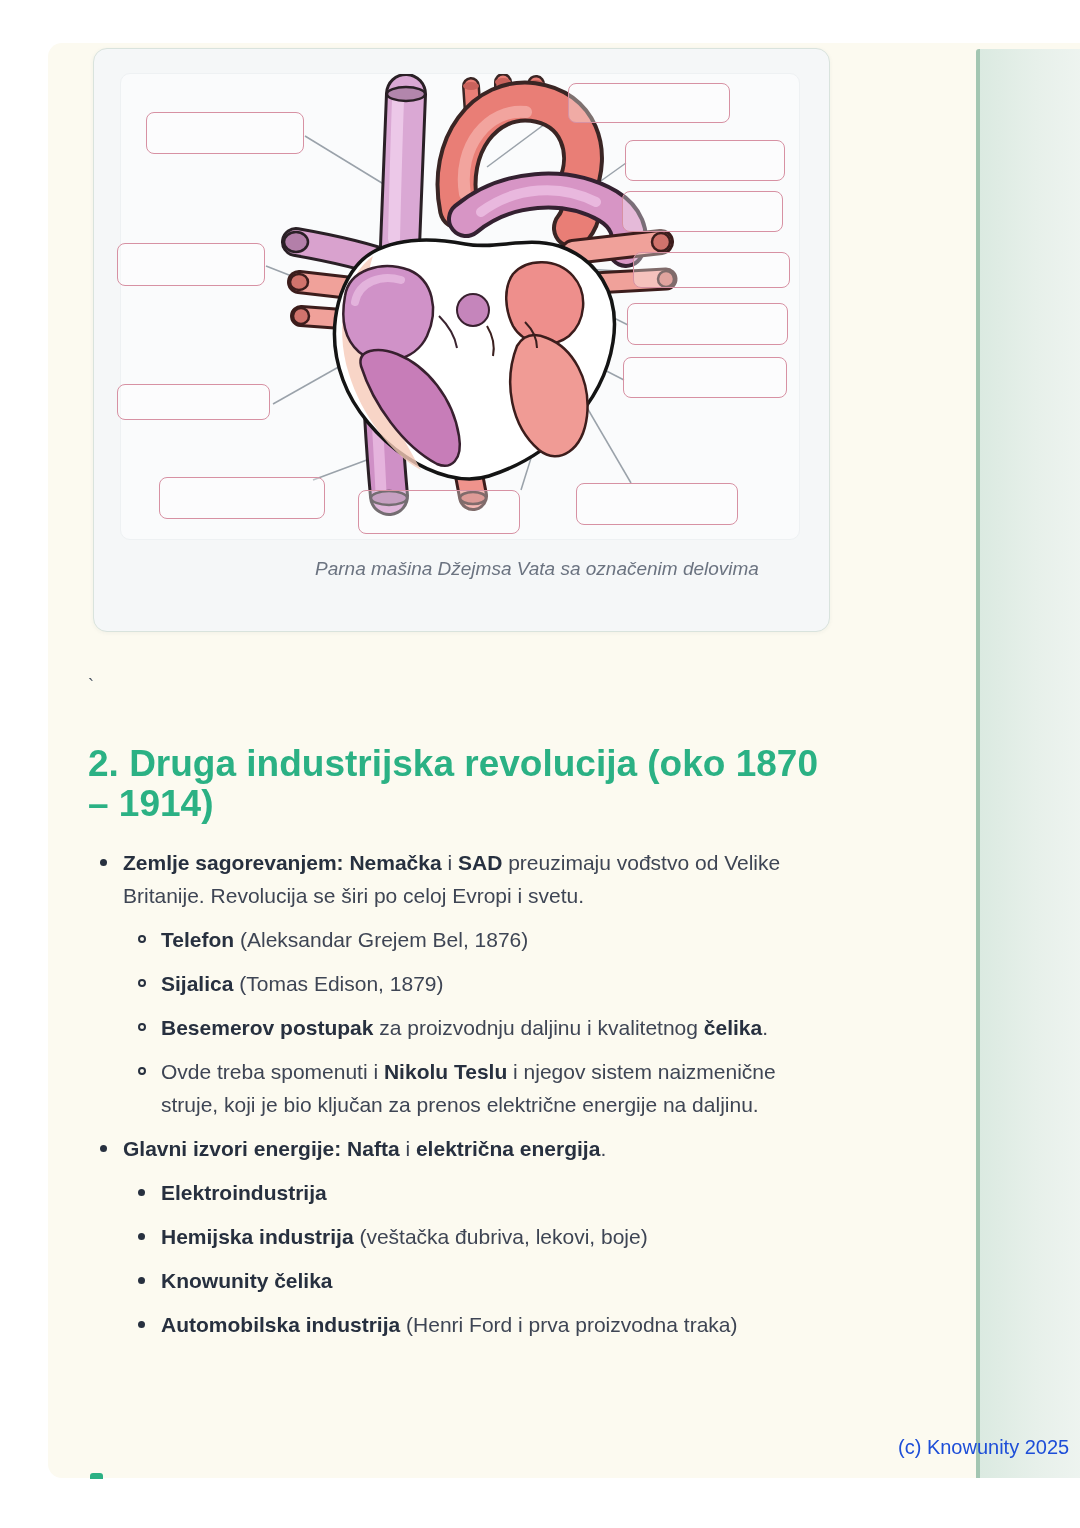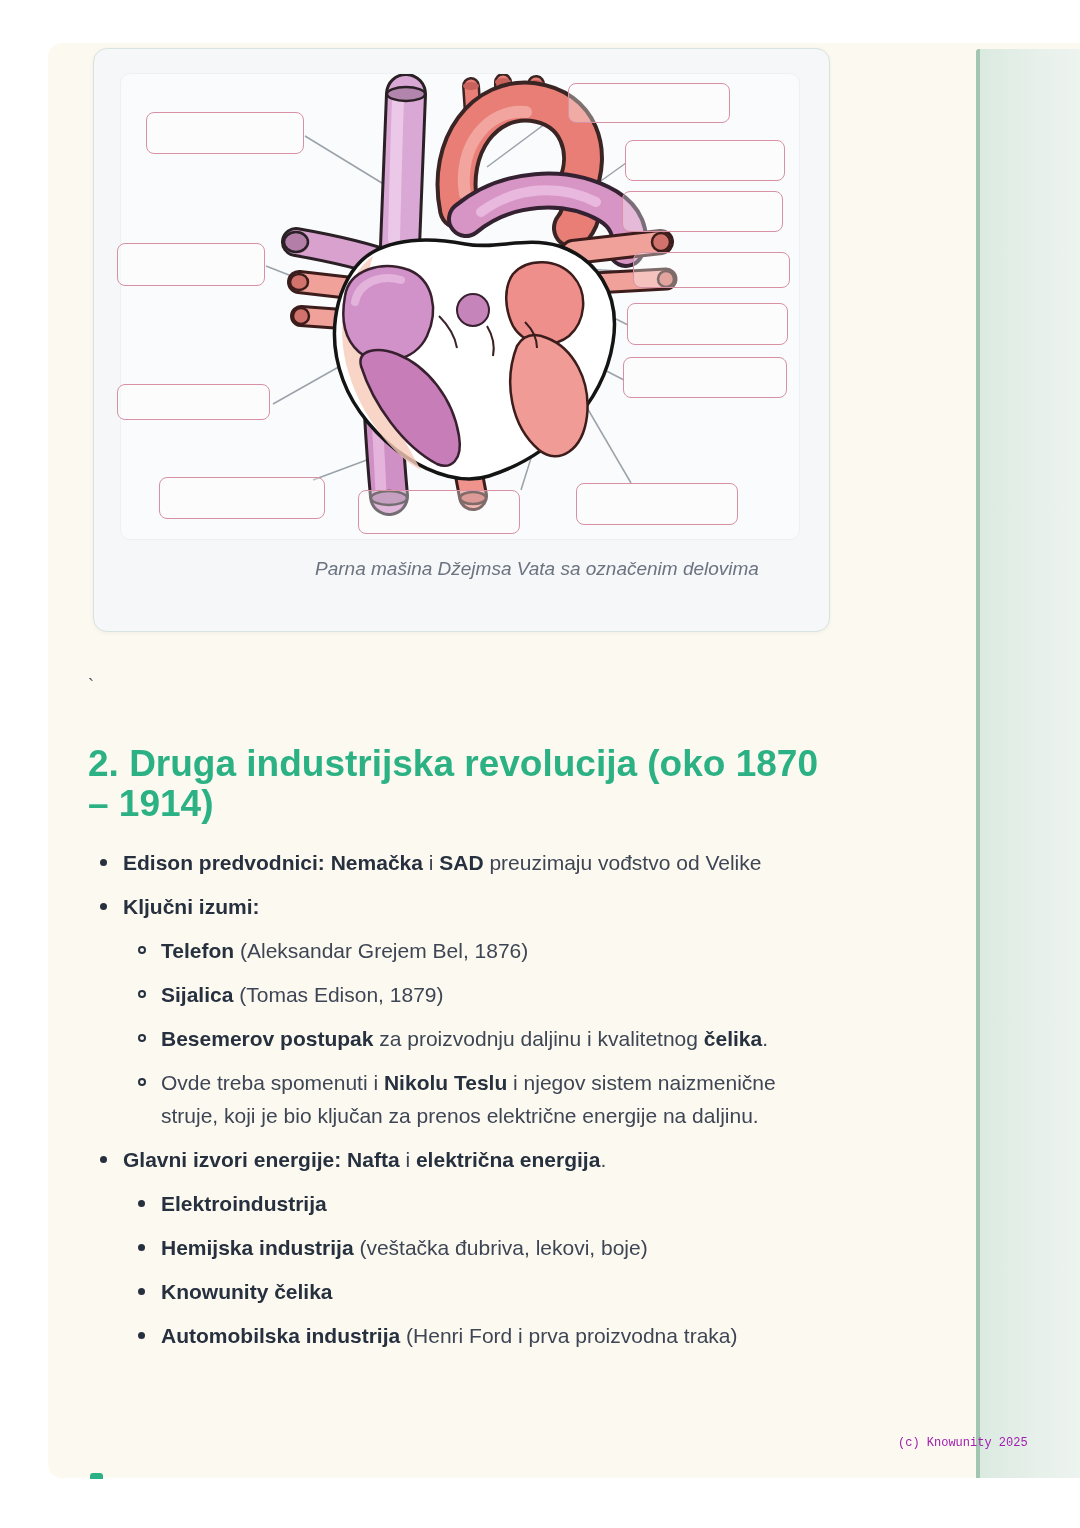--- a/index.html
+++ b/index.html
@@ -32,21 +32,21 @@
         border-radius:50%;background:#27303f;}
   .mk.circle2::before{content:"";position:absolute;left:2px;top:12px;width:8px;height:8px;
         border-radius:50%;border:2px solid #27303f;box-sizing:border-box;background:transparent;}
   .mk.disc2::before{content:"";position:absolute;left:2px;top:13px;width:7px;height:7px;
         border-radius:50%;background:#27303f;}
   .li-text{flex:1;}
   .li-text .b{font-weight:700;color:#27303f;}
   .li-text .i{}
   .stub{position:absolute;left:90px;top:1473px;width:13px;height:6px;background:#2bb184;
         border-radius:3px 3px 0 0;}
-  .watermark{position:absolute;left:898px;top:1436px;font-size:12px;color:#a21caf;z-index:5;font-family:Liberation Mono, monospace;}
+  .watermark{position:absolute;left:898px;top:1436px;font-size:20px;color:#1d4ed8;z-index:5;}
 </style>
 </head>
 <body>
 
 <div class="page">
   <div class="content-bg"></div>
   <div class="green-bar"></div>
 
   <div class="card"></div>
 
@@ -155,25 +155,21 @@
   <div class="lbox" style="left:623px;top:357px;width:164px;height:41px;"></div>
 
   <div class="caption">Parna mašina Džejmsa Vata sa označenim delovima</div>
 
   <div class="textcol">
     <div class="backtick">`</div>
     <h2 class="heading">2. Druga industrijska revolucija (oko 1870 – 1914)</h2>
     <div class="bullets" id="bullets">
         <div class="li">
           <span class="mk disc1"></span>
-          <div class="li-text"><span class="b">Edison predvodnici: Nemačka</span><span> i </span><span class="b">SAD</span><span> preuzimaju vođstvo od Velike</span><br></div>
-        </div>
-        <div class="li">
-          <span class="mk disc1"></span>
-          <div class="li-text"><span class="b">Ključni izumi:</span></div>
+          <div class="li-text"><span class="b">Zemlje sagorevanjem: Nemačka</span><span> i </span><span class="b">SAD</span><span> preuzimaju vođstvo od Velike</span><br><span>Britanije. Revolucija se širi po celoj Evropi i svetu.</span></div>
         </div>
         <div class="li l2">
           <span class="mk circle2"></span>
           <div class="li-text"><span class="b">Telefon</span><span> (Aleksandar Grejem Bel, 1876)</span></div>
         </div>
         <div class="li l2">
           <span class="mk circle2"></span>
           <div class="li-text"><span class="b">Sijalica</span><span> (Tomas Edison, 1879)</span></div>
         </div>
         <div class="li l2">

